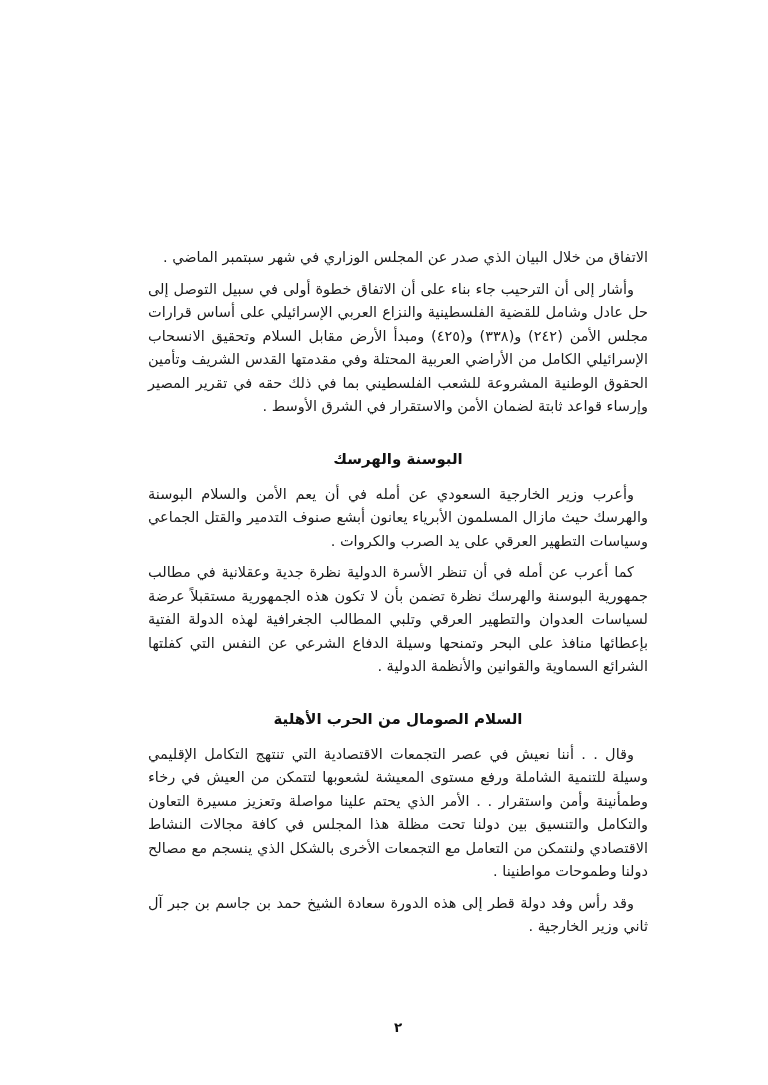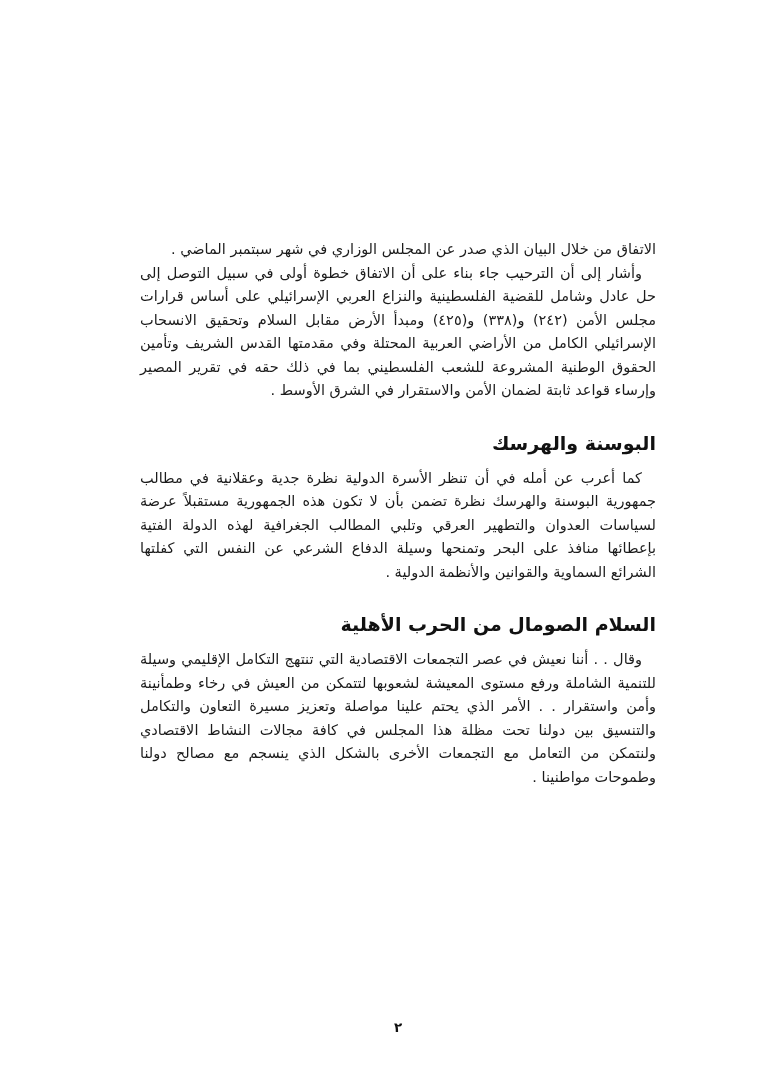--- a/index.html
+++ b/index.html
@@ -21,33 +21,33 @@
     top: 238px;
     left: 140px;
     width: 516px;
     direction: rtl;
     text-align: justify;
     font-size: 14.5px;
     line-height: 23.5px;
     letter-spacing: 0;
   }
   p.body {
-    margin: 0;
+    margin: 8px;
     padding: 0;
     text-indent: 14px;
   }
   p.body.continuation {
     text-indent: 0;
   }
   h2.section-heading {
     margin: 29px 0 12px 0;
     padding: 0;
-    font-size: 19px;
+    font-size: 15px;
     font-weight: bold;
-    text-align: right;
+    text-align: center;
     line-height: 23px;
     color: #111111;
   }
   .page-number {
     position: absolute;
     top: 1019px;
     left: 140px;
     width: 516px;
     text-align: center;
     font-size: 13.5px;
@@ -62,26 +62,28 @@
 <div class="page">
 
   <div class="text-block">
 
     <p class="body continuation">الاتفاق من خلال البيان الذي صدر عن المجلس الوزاري في شهر سبتمبر الماضي .</p>
 
     <p class="body">وأشار إلى أن الترحيب جاء بناء على أن الاتفاق خطوة أولى في سبيل التوصل إلى حل عادل وشامل للقضية الفلسطينية والنزاع العربي الإسرائيلي على أساس قرارات مجلس الأمن (٢٤٢) و(٣٣٨) و(٤٢٥) ومبدأ الأرض مقابل السلام وتحقيق الانسحاب الإسرائيلي الكامل من الأراضي العربية المحتلة وفي مقدمتها القدس الشريف وتأمين الحقوق الوطنية المشروعة للشعب الفلسطيني بما في ذلك حقه في تقرير المصير وإرساء قواعد ثابتة لضمان الأمن والاستقرار في الشرق الأوسط .</p>
 
     <h2 class="section-heading">البوسنة والهرسك</h2>
 
+    <p class="body">وأعرب وزير الخارجية السعودي عن أمله في أن يعم الأمن والسلام البوسنة والهرسك حيث مازال المسلمون الأبرياء يعانون أبشع صنوف التدمير والقتل الجماعي وسياسات التطهير العرقي على يد الصرب والكروات .</p>
 
     <p class="body">كما أعرب عن أمله في أن تنظر الأسرة الدولية نظرة جدية وعقلانية في مطالب جمهورية البوسنة والهرسك نظرة تضمن بأن لا تكون هذه الجمهورية مستقبلاً عرضة لسياسات العدوان والتطهير العرقي وتلبي المطالب الجغرافية لهذه الدولة الفتية بإعطائها منافذ على البحر وتمنحها وسيلة الدفاع الشرعي عن النفس التي كفلتها الشرائع السماوية والقوانين والأنظمة الدولية .</p>
 
     <h2 class="section-heading">السلام الصومال من الحرب الأهلية</h2>
 
 
     <p class="body">وقال . . أننا نعيش في عصر التجمعات الاقتصادية التي تنتهج التكامل الإقليمي وسيلة للتنمية الشاملة ورفع مستوى المعيشة لشعوبها لتتمكن من العيش في رخاء وطمأنينة وأمن واستقرار . . الأمر الذي يحتم علينا مواصلة وتعزيز مسيرة التعاون والتكامل والتنسيق بين دولنا تحت مظلة هذا المجلس في كافة مجالات النشاط الاقتصادي ولنتمكن من التعامل مع التجمعات الأخرى بالشكل الذي ينسجم مع مصالح دولنا وطموحات مواطنينا .</p>
 
+    <p class="body">وقد رأس وفد دولة قطر إلى هذه الدورة سعادة الشيخ حمد بن جاسم بن جبر آل ثاني وزير الخارجية .</p>
 
   </div>
 
   <div class="page-number">٢</div>
 
 </div>
 
 </body></html>

